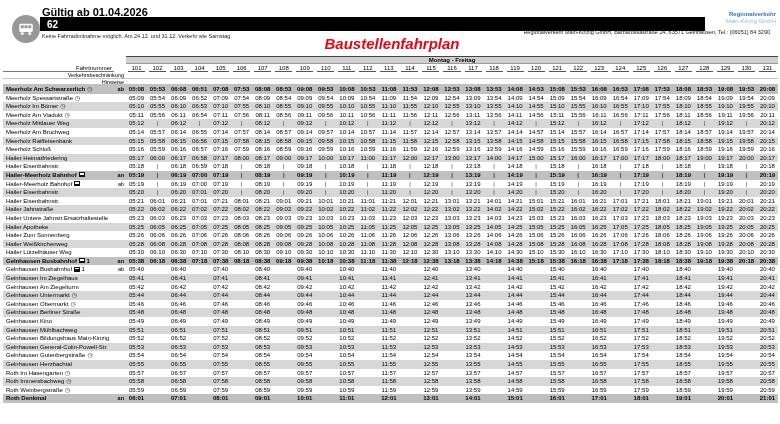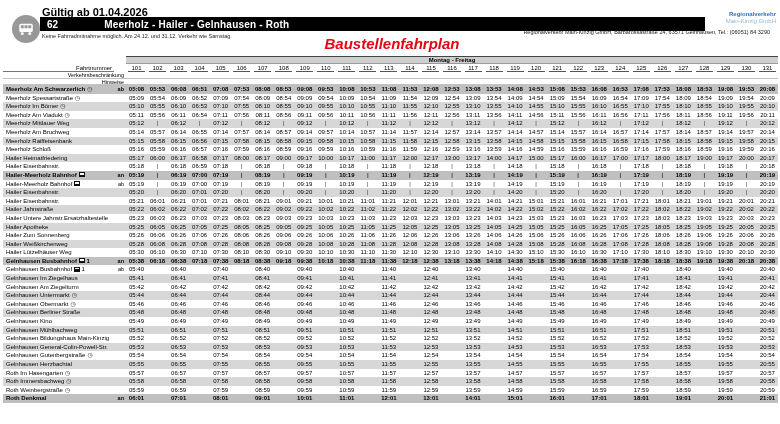--- a/index.html
+++ b/index.html
@@ -67,21 +67,20 @@
     <rect x="15" y="7" width="4" height="4" fill="#989898"></rect>
     <circle cx="7" cy="18" r="2" fill="#fff"></circle>
     <circle cx="17" cy="18" r="2" fill="#fff"></circle>
   </svg>
 </div>
 
 <div class="valid">Gültig ab 01.04.2026</div>
 
 <div class="bar">
   <span class="num">62</span>
-  <span class="route">Meerholz - Hailer - Gelnhausen - Roth</span>
 </div>
 
 <div class="note">Keine Fahrradmitnahme möglich. Am 24.12. und 31.12. Verkehr wie Samstag.</div>
 
 <div class="logo">
   <div class="l1">Regionalverkehr</div>
   <div class="l2">Main-Kinzig GmbH</div>
 </div>
 
 <div class="agency">Regionalverkehr Main-Kinzig GmbH, Barbarossastraße 24, 63571 Gelnhausen, Tel.: (06051) 84 3290</div>

